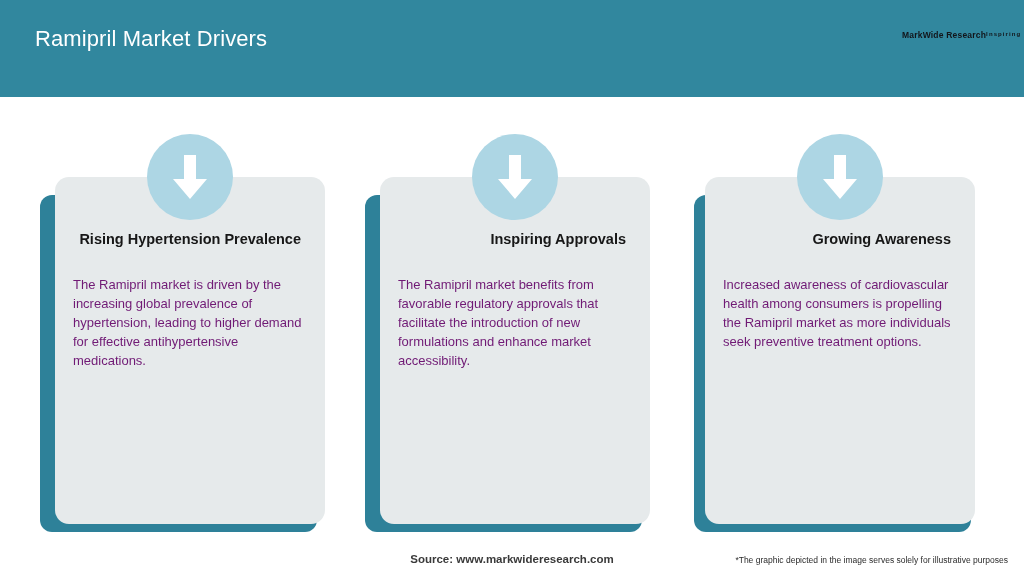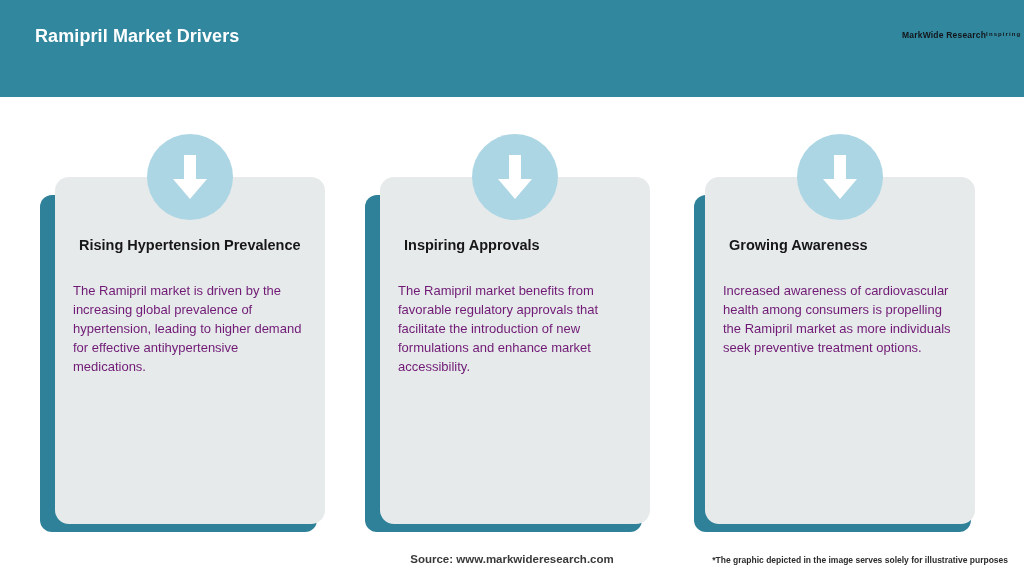--- a/index.html
+++ b/index.html
@@ -22,22 +22,22 @@
   
   .header-bar {
     position: absolute;
     left: 0; top: 0;
     width: 1024px; height: 97px;
     background: #31879E;
   }
   .header-title {
     position: absolute;
     left: 35px; top: 26px;
-    font-size: 18px;
-    font-weight: bold;
+    font-size: 22px;
+    font-weight: normal;
     color: #ffffff;
     letter-spacing: 0.1px;
   }
 
   
   .logo {
     position: absolute;
     right: 14px; top: 10px;
     width: 108px; height: 48px;
     display: flex;
@@ -107,26 +107,26 @@
     transform: translateX(-50%);
     width: 86px; height: 86px;
     border-radius: 50%;
     background: #ADD6E4;
     display: flex;
     align-items: center;
     justify-content: center;
   }
 
   .card-title {
-    text-align: left;
+    text-align: right;
     font-size: 14.5px;
     font-weight: bold;
     color: #171717;
     line-height: 21px;
-    margin-top: 6px;
+    margin-top: 0;
     padding: 0 6px;
   }
 
   .card-body {
     margin-top: 25px;
     font-size: 13px;
     color: #701a75;
     line-height: 19px;
     text-align: left;
   }
@@ -141,21 +141,20 @@
     font-size: 11.5px;
     font-weight: bold;
     color: #3a3a3a;
   }
   .disclaimer {
     position: absolute;
     right: 16px; top: 555px;
     font-size: 8.5px;
     color: #2b2b2b;
     white-space: nowrap;
-    font-weight: bold;
   }
 </style>
 </head>
 <body>
 
 <div id="slide">
 
   <div class="header-bar"></div>
   <div class="header-title">Ramipril Market Drivers</div>
 

